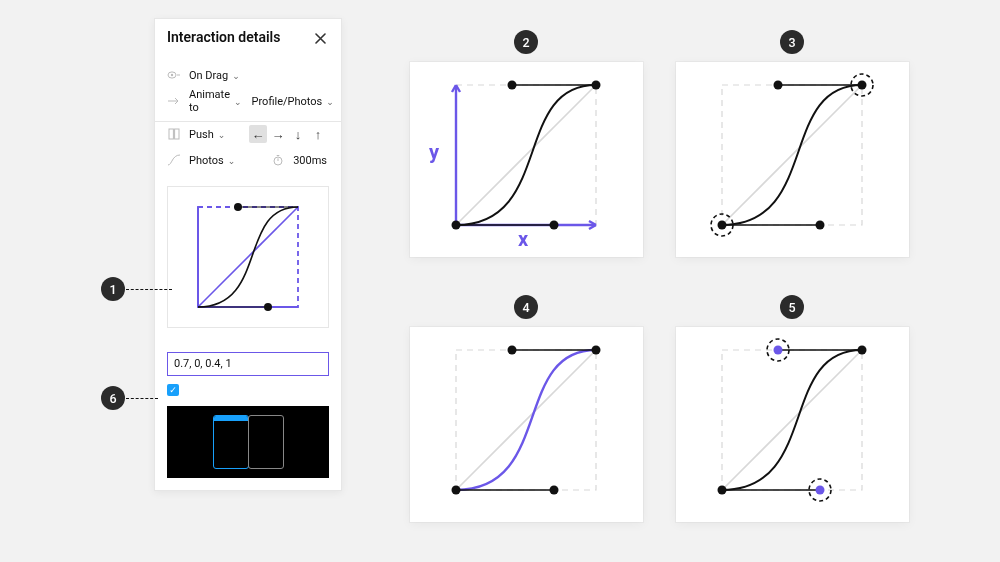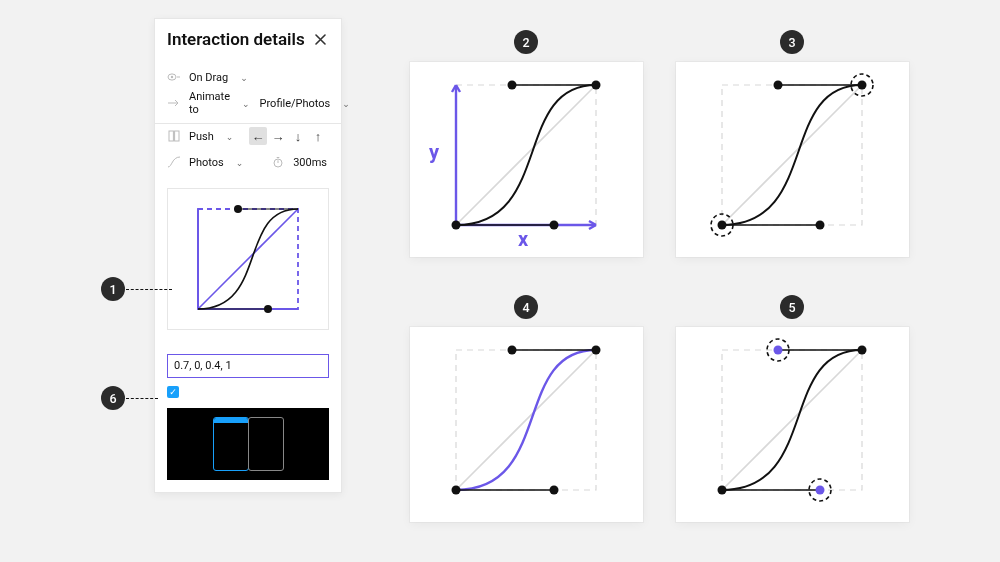--- a/index.html
+++ b/index.html
@@ -39,24 +39,23 @@
     display: flex;
     flex-direction: column;
   }
   .panel-section {
     padding: 8px 12px;
     border-bottom: 1px solid var(--panel-border);
   }
   .panel-section.no-border { border-bottom: none; }
   .hdr {
     display: flex;
-    align-items: center;
     justify-content: space-between;
     font-weight: 600;
-    font-size: 17px;
+    font-size: 14px;
     padding: 10px 12px 8px 12px;
   }
   .icon-btn {
     display: inline-flex;
     align-items: center;
     justify-content: center;
     width: 18px;
     height: 18px;
     color: #333;
     cursor: pointer;
@@ -72,21 +71,21 @@
     width: 14px;
     display: inline-flex;
     align-items: center;
     justify-content: center;
     color: #999;
     flex: 0 0 14px;
   }
   .dd {
     display: inline-flex;
     align-items: center;
-    gap: 12px;
+    gap: 4px;
     font-size: 11px;
     cursor: pointer;
     color: var(--text);
     padding: 2px 2px;
     border-radius: 2px;
   }
   .dd .chev {
     color: var(--muted);
     font-size: 9px;
     position: relative;

